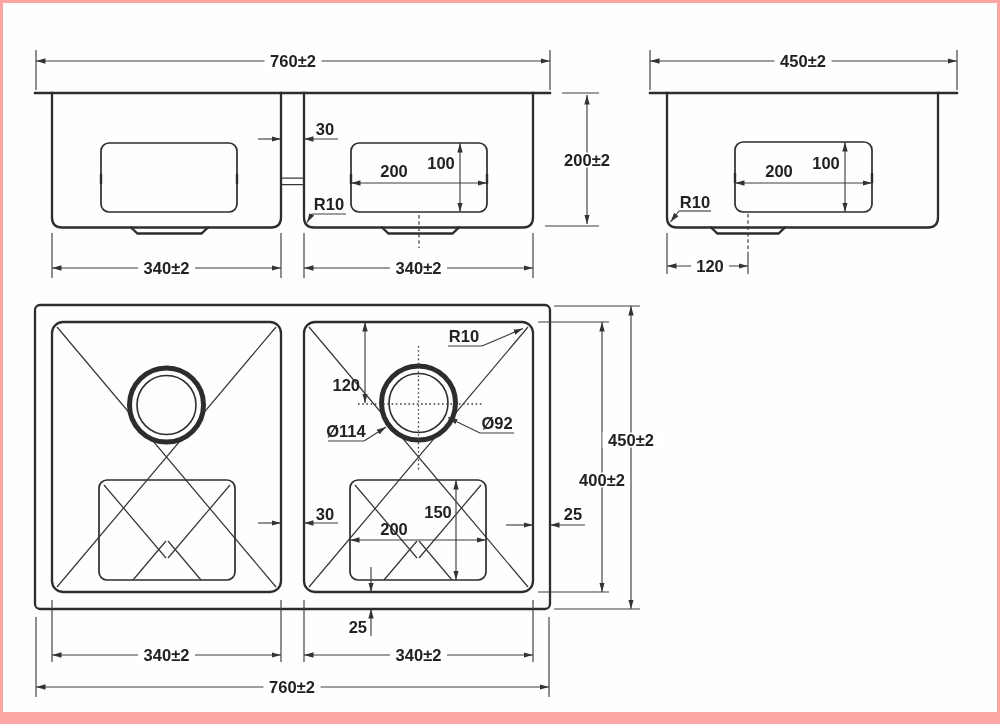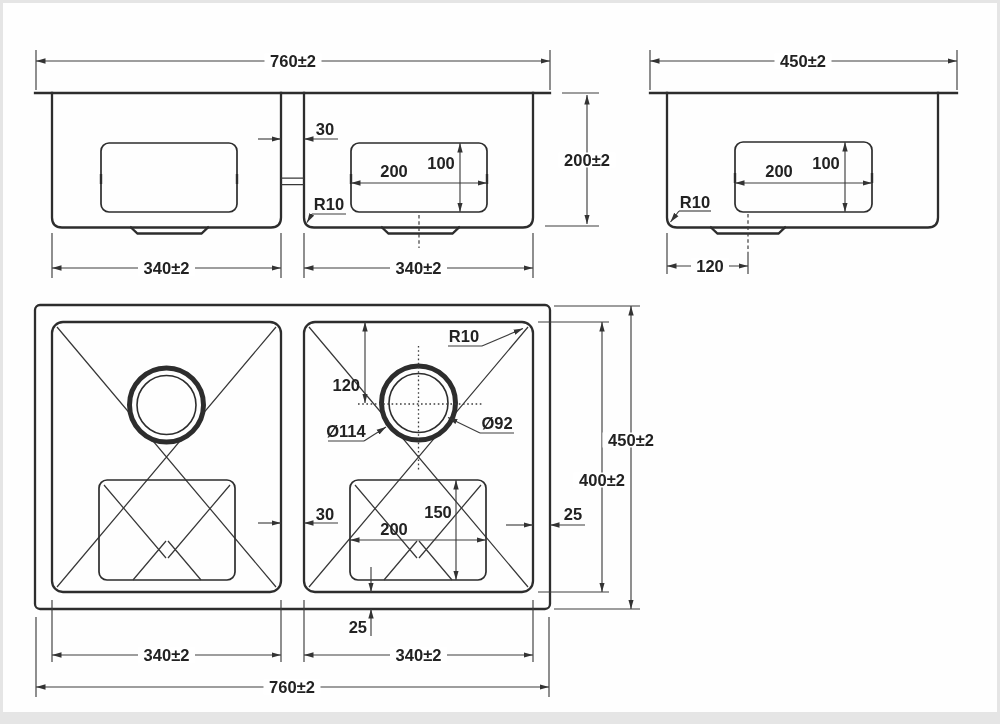--- a/index.html
+++ b/index.html
@@ -1,16 +1,16 @@
 <!DOCTYPE html>
 <html><head>
 <meta charset="utf-8">
 <style>
   html,body{margin:0;padding:0;background:#000;}
-  .stage{position:relative;width:1000px;height:724px;background:#e5e5e5;overflow:hidden;text-align:center;}
+  .stage{position:relative;width:1000px;height:724px;background:#fca5a5;overflow:hidden;text-align:center;}
   svg{position:absolute;left:0;top:0;}
   .ol{fill:none;stroke:#2d2d2d;stroke-width:2.3;stroke-linecap:square;}
   .ol2{fill:none;stroke:#2d2d2d;stroke-width:1.7;}
   .thin{fill:none;stroke:#383838;stroke-width:1.25;}
   .dim{fill:none;stroke:#3d3d3d;stroke-width:1.15;}
   .dotted{fill:none;stroke:#3d3d3d;stroke-width:1.3;stroke-dasharray:1.6 2.6;}
   .dashedln{fill:none;stroke:#3d3d3d;stroke-width:1.2;stroke-dasharray:3.5 2.8;}
   .tick{fill:none;stroke:#2d2d2d;stroke-width:2.4;}
   text{font-family:"Liberation Sans", sans-serif;font-size:16.5px;font-weight:700;fill:#222;text-anchor:middle;}
   .ta-end{text-anchor:end;}

